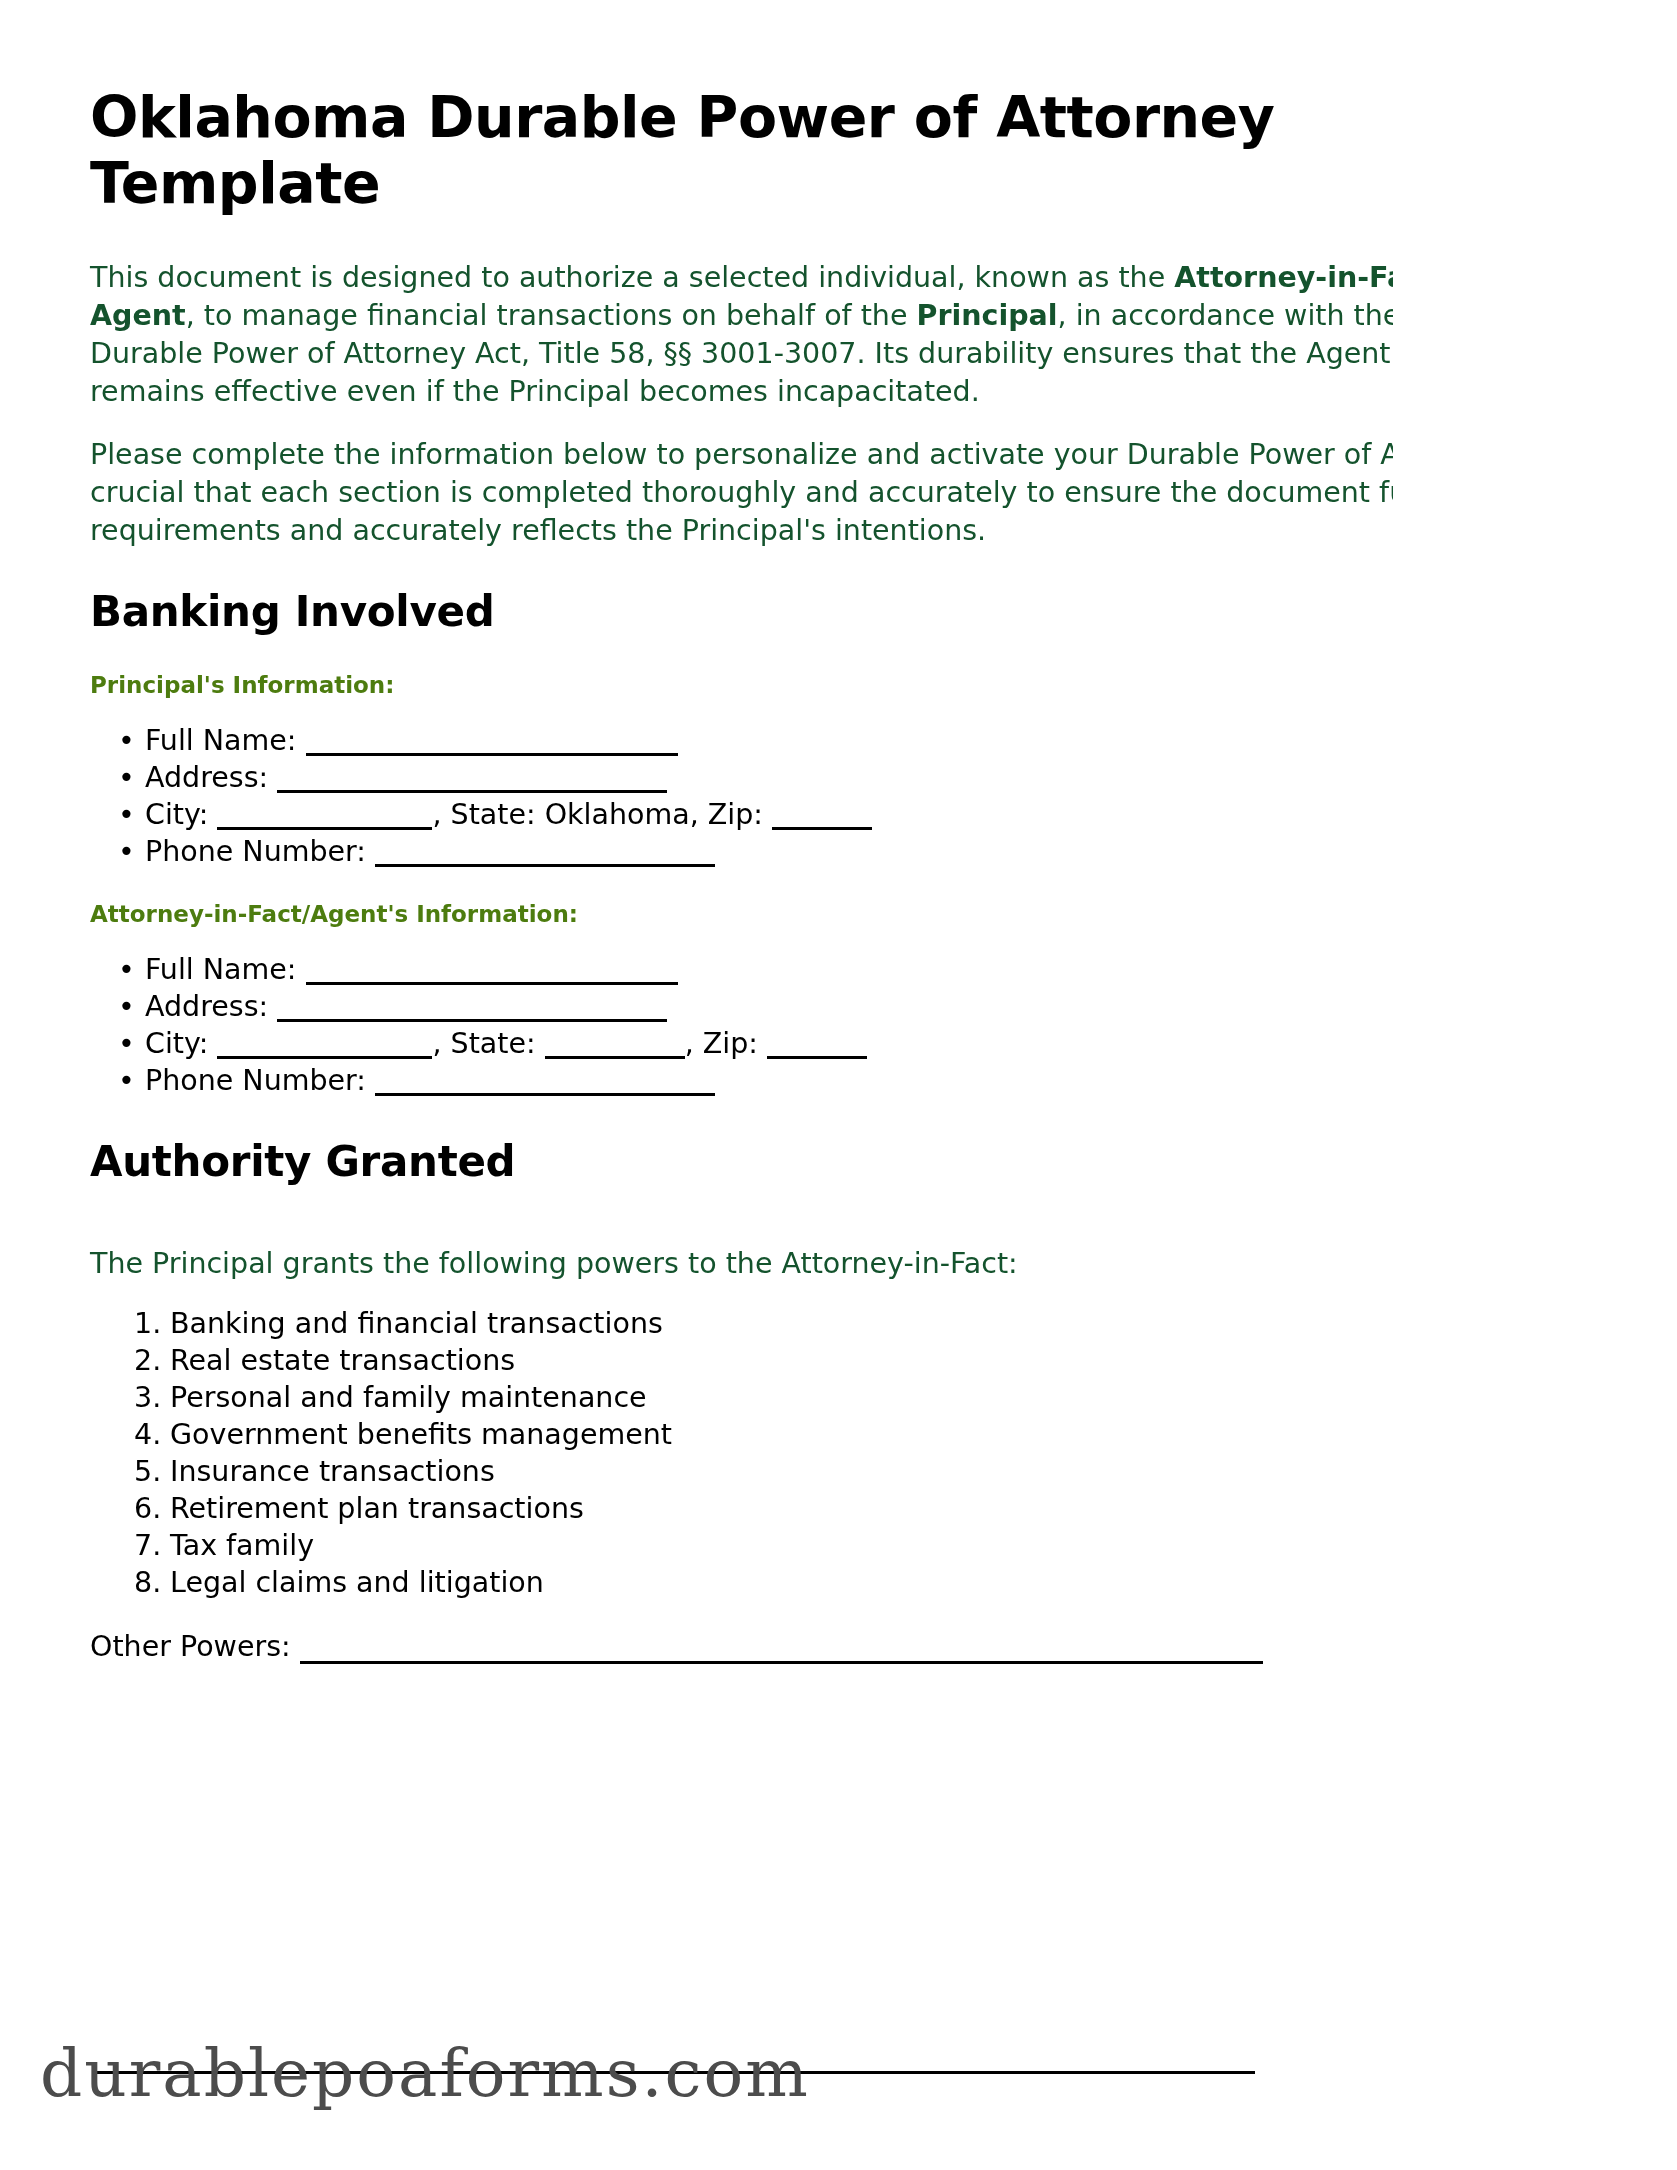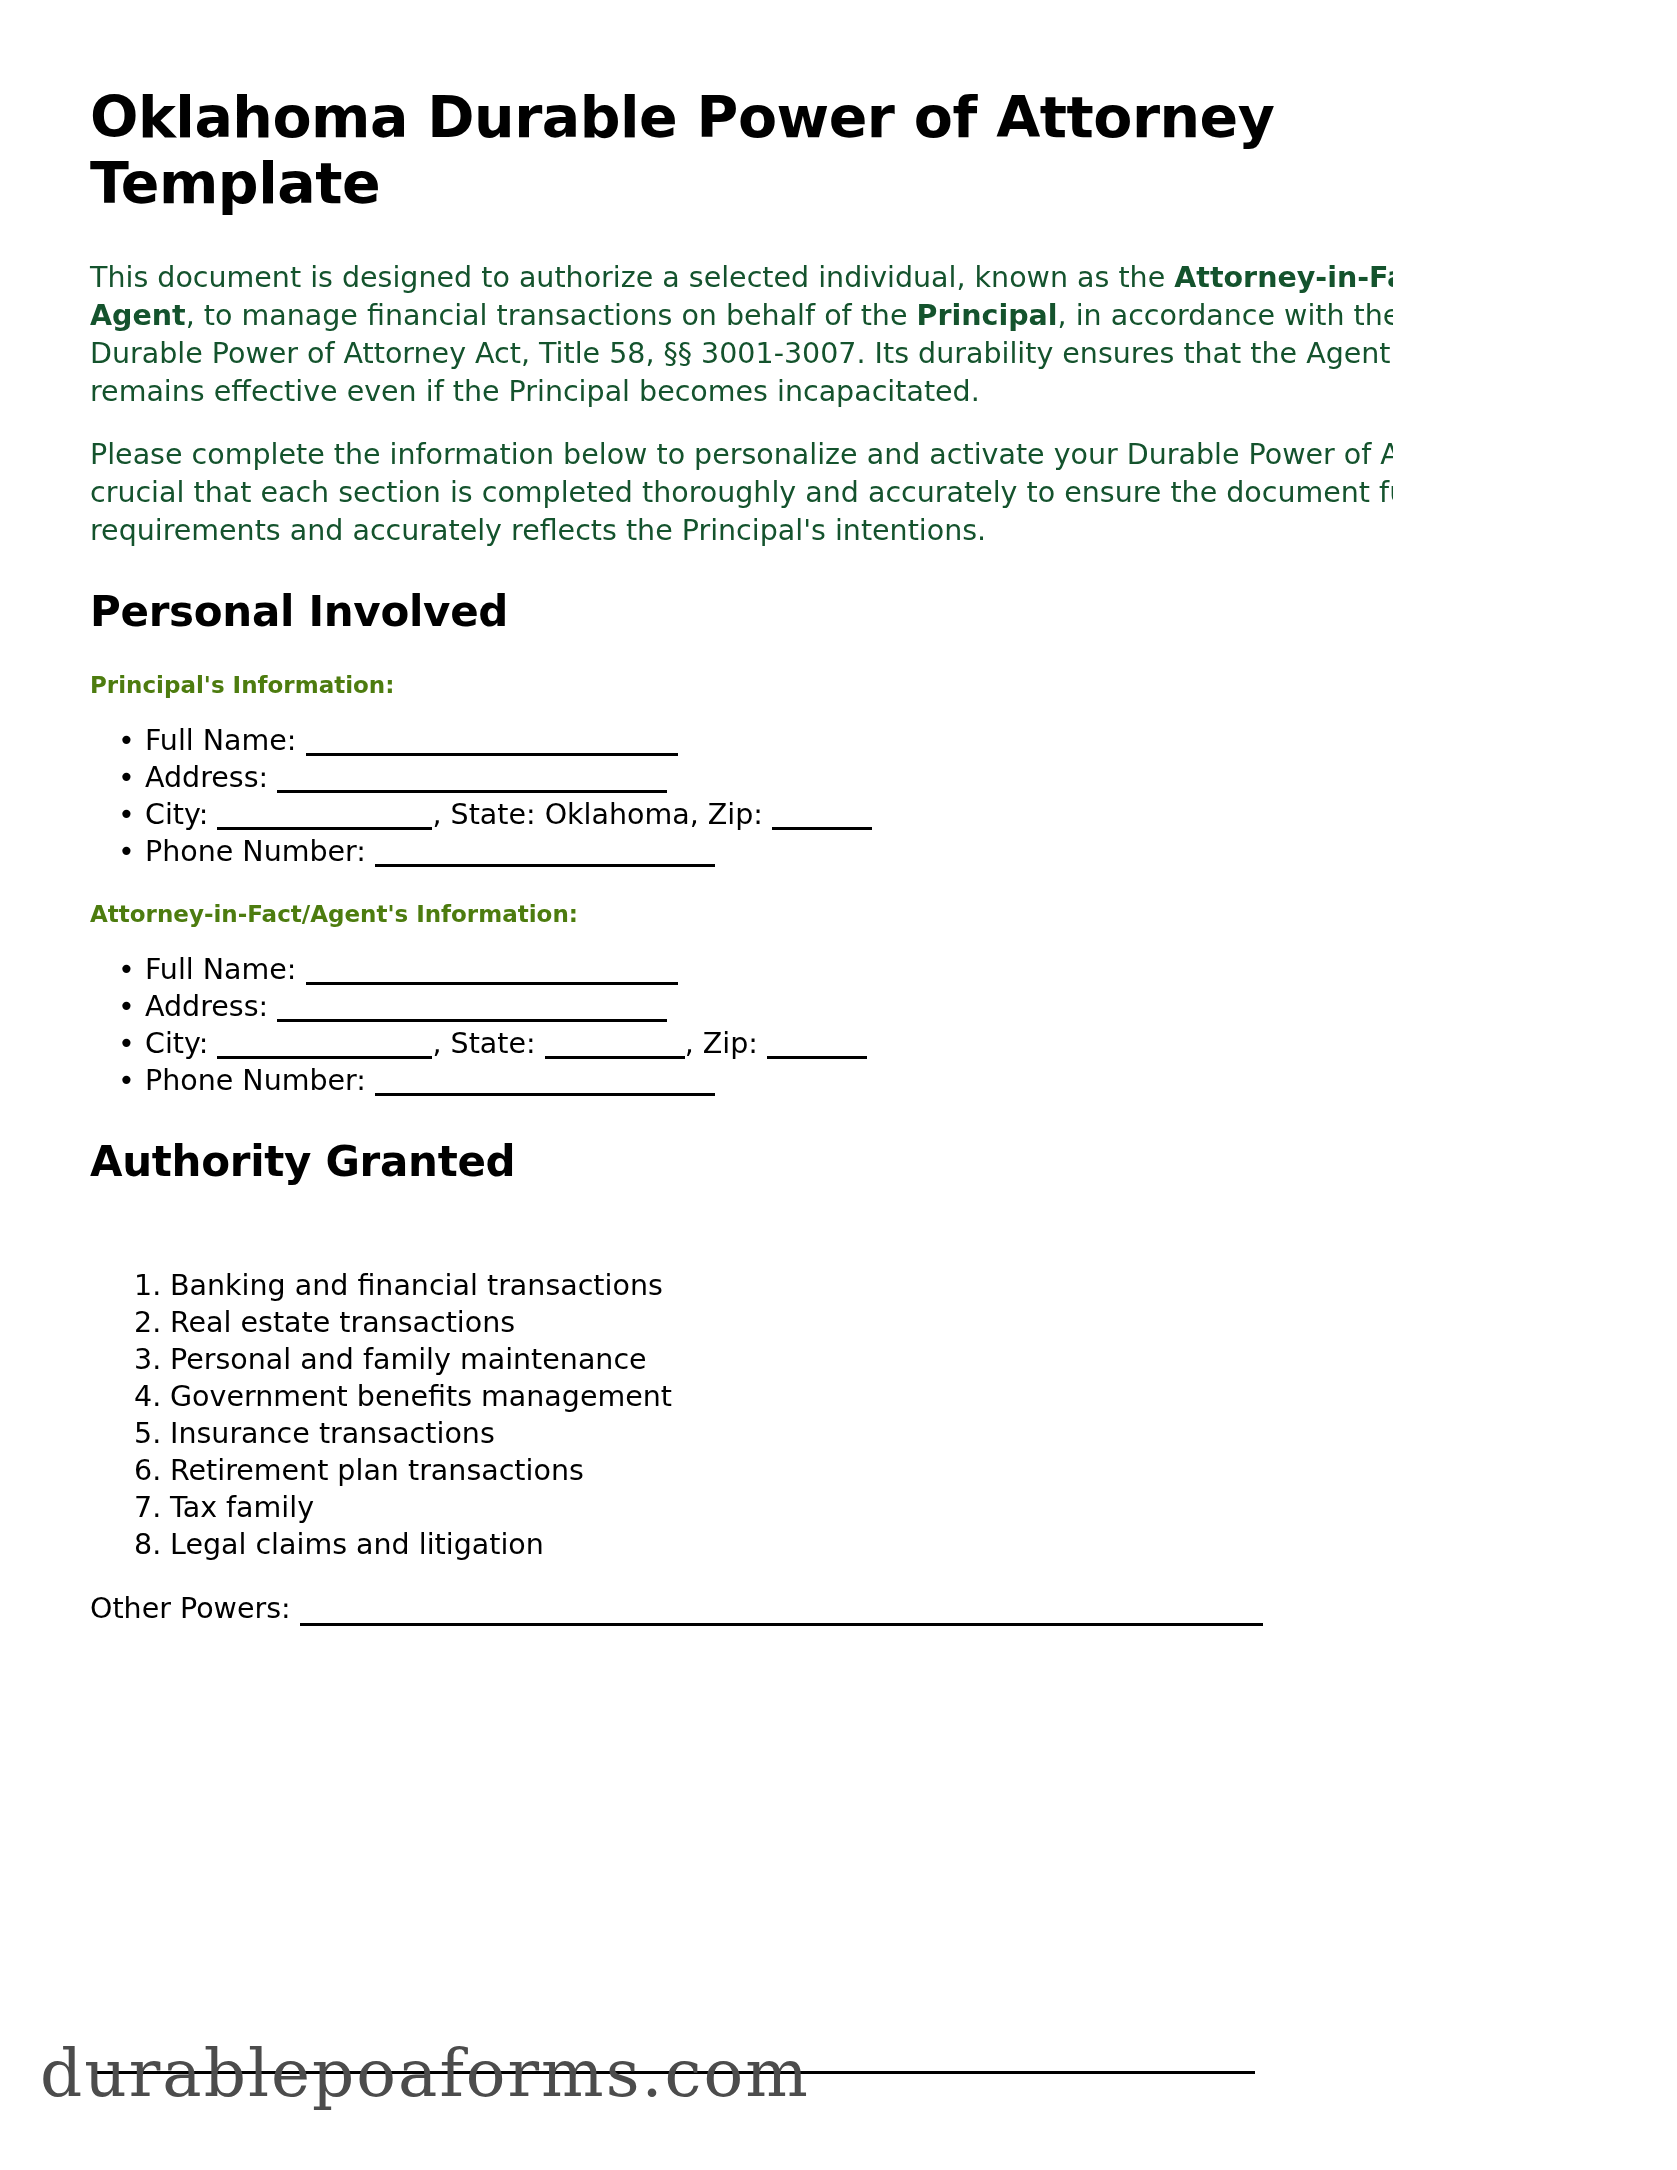--- a/index.html
+++ b/index.html
@@ -153,21 +153,21 @@
     <div class="gap-after-title"></div>
 
     <p class="para"><span>This document is designed to authorize a selected individual, known as the </span><b>Attorney-in-Fact</b><span> or </span><b>Agent</b><span>, to manage financial transactions on behalf of the </span><b>Principal</b><span>, in accordance with the Oklahoma Durable Power of Attorney Act, Title 58, §§ 3001-3007. Its durability ensures that the Agent's power remains effective even if the Principal becomes incapacitated.</span></p>
 
     <div class="gap-para"></div>
 
     <p class="para">Please complete the information below to personalize and activate your Durable Power of Attorney. It's crucial that each section is completed thoroughly and accurately to ensure the document fulfills legal requirements and accurately reflects the Principal's intentions.</p>
 
     <div style="height:38px"></div>
 
-    <h2 class="sec-head">Personal Involved</h2>
+    <h2 class="sec-head">Banking Involved</h2>
 
     <div style="height:33px"></div>
 
     <h3 class="sub-head">Principal's Information:</h3>
 
     <div style="height:22px"></div>
 
     <ul class="field-list">
       <li><span class="bullet">•</span><span>Full Name: </span><span class="blank b-name"></span></li>
       <li><span class="bullet">•</span><span>Address: </span><span class="blank b-addr"></span></li>
@@ -190,20 +190,21 @@
 
     <div style="height:38px"></div>
 
     <h2 class="sec-head">Authority Granted</h2>
 
     <div style="height:33px"></div>
 
 
     <div class="gap-para"></div>
 
+    <p class="para">The Principal grants the following powers to the Attorney-in-Fact:</p>
 
     <div style="height:22px"></div>
 
     <ol class="power-list">
       <li><span class="num">1.</span><span>Banking and financial transactions</span></li>
       <li><span class="num">2.</span><span>Real estate transactions</span></li>
       <li><span class="num">3.</span><span>Personal and family maintenance</span></li>
       <li><span class="num">4.</span><span>Government benefits management</span></li>
       <li><span class="num">5.</span><span>Insurance transactions</span></li>
       <li><span class="num">6.</span><span>Retirement plan transactions</span></li>

